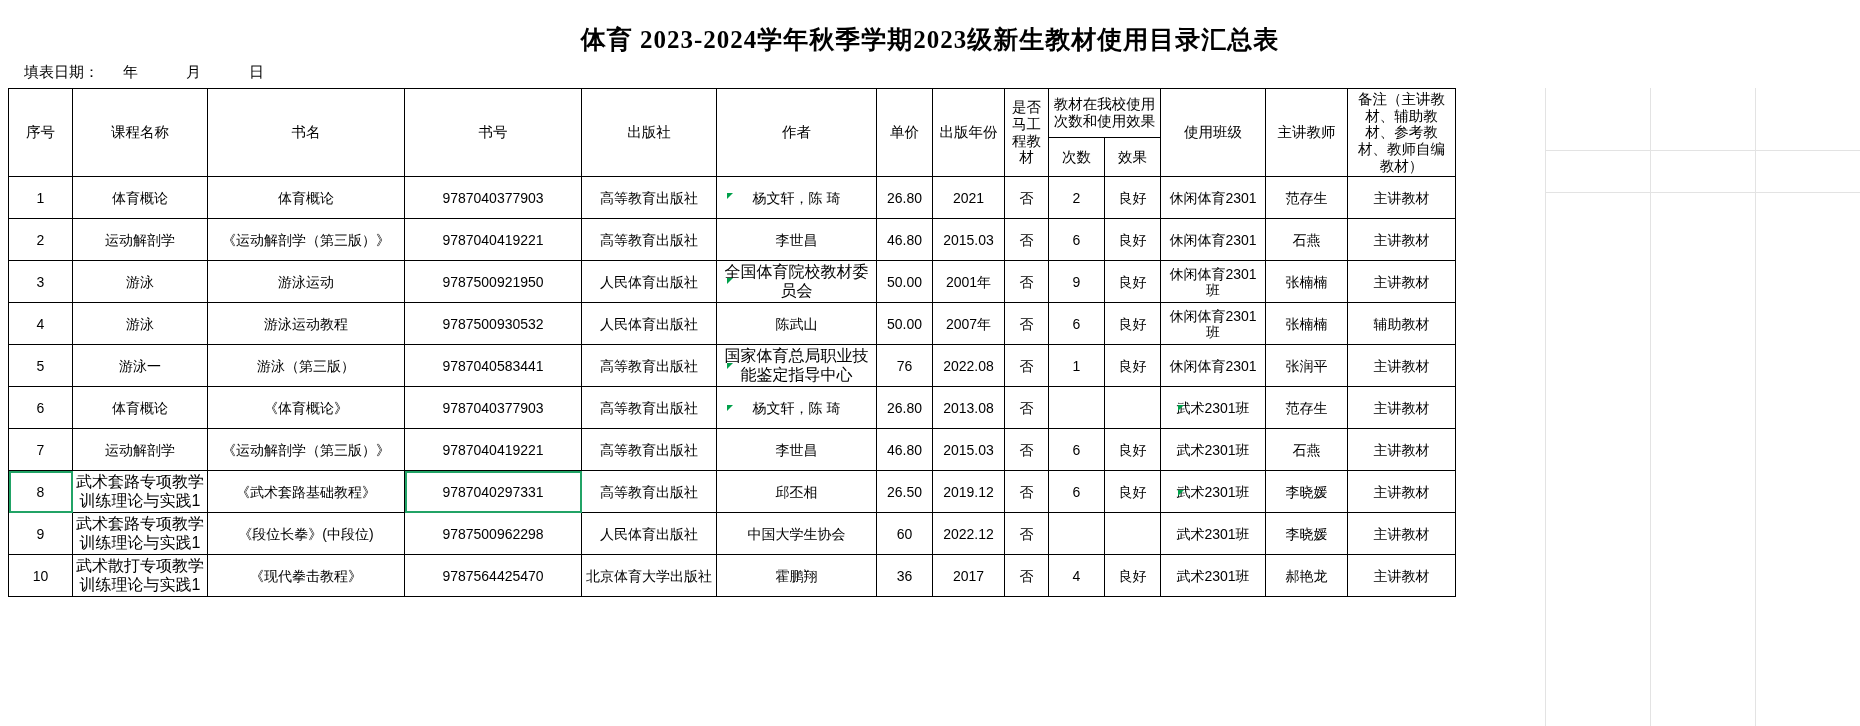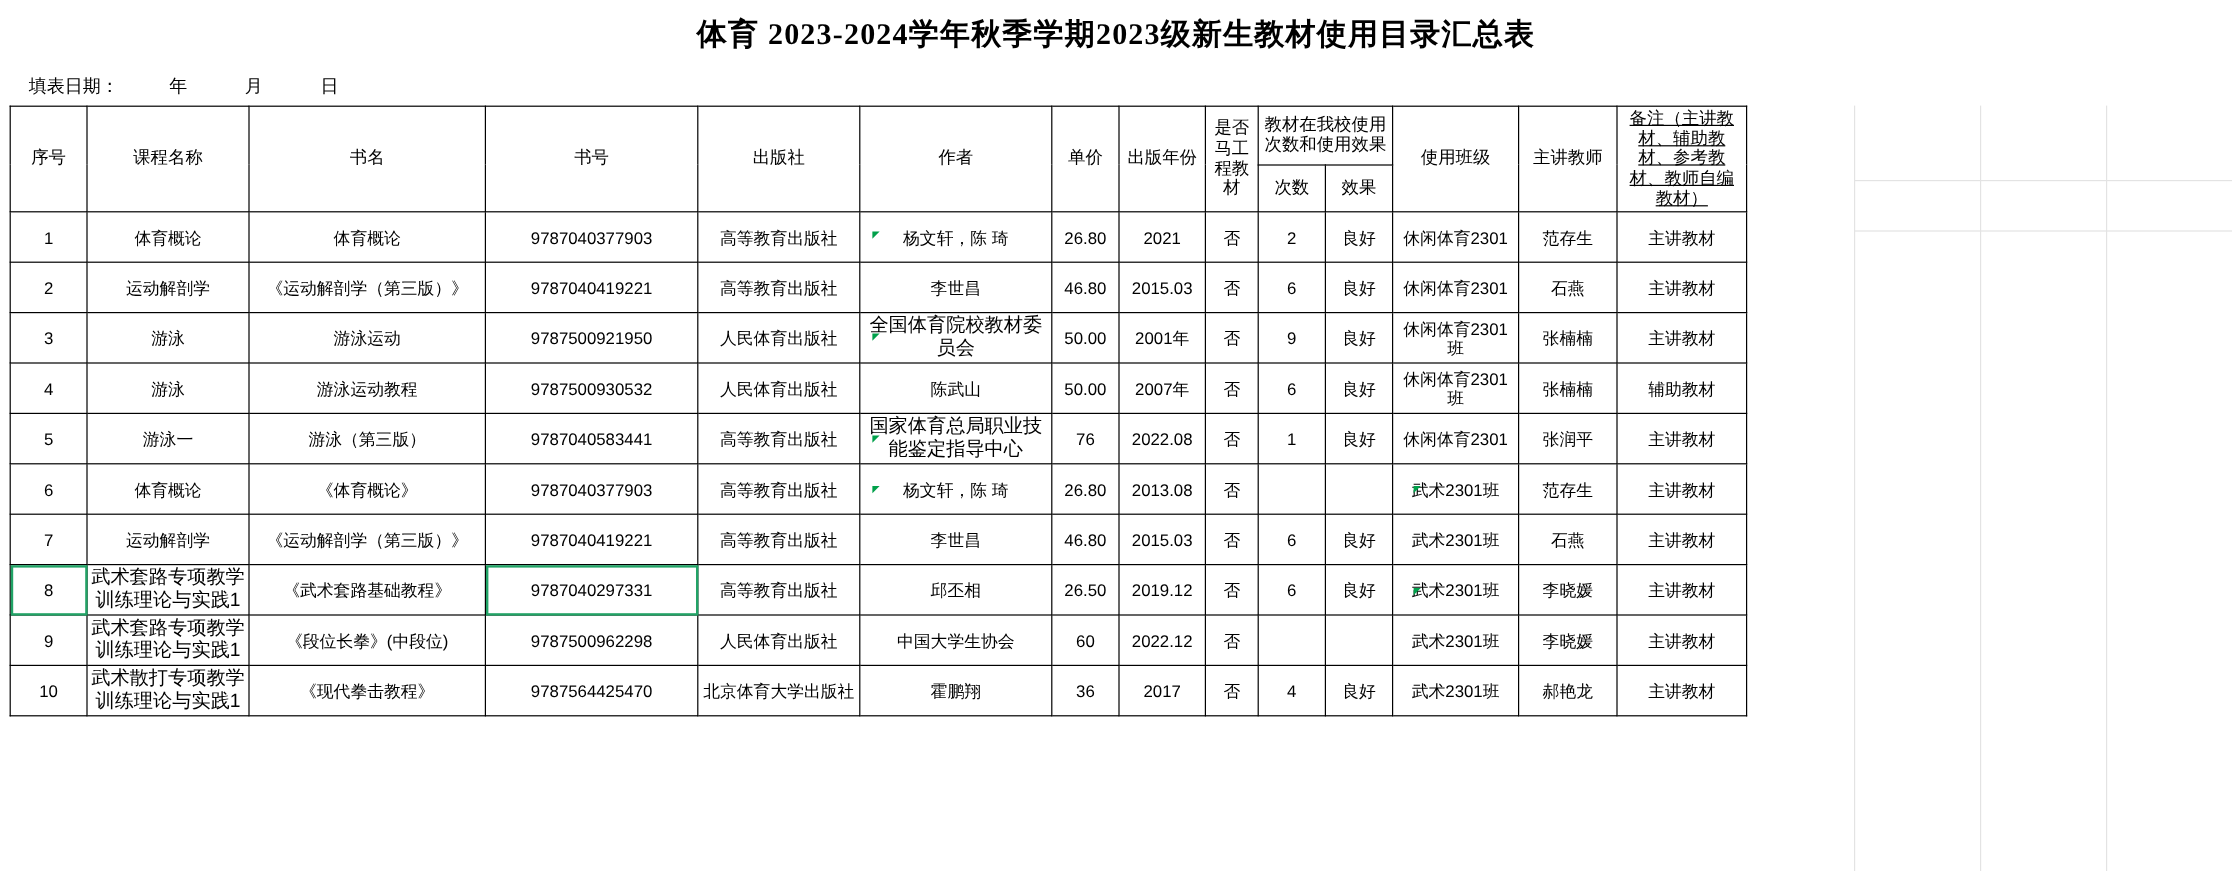--- a/index.html
+++ b/index.html
@@ -17,21 +17,21 @@
   .sheet {
     position: relative;
     width: 1860px;
     height: 726px;
     background: #ffffff;
   }
   
   .title-row {
     height: 56px;
     display: flex;
-    align-items: center;
+    align-items: flex-end;
     justify-content: center;
   }
   .title-row .title {
     font-size: 25px;
     font-weight: bold;
     letter-spacing: 1px;
     font-family: "Liberation Serif", serif;
   }
   
   .subheader {
@@ -42,21 +42,21 @@
     padding-left: 24px;
     box-sizing: border-box;
   }
   .subheader .org {
     width: 760px;
   }
   .subheader .datefill {
     display: flex;
     align-items: center;
   }
-  .subheader .datefill .lbl { margin-right: 42px; text-align: center; }
+  .subheader .datefill .lbl { margin-right: 24px; text-align: center; }
   .subheader .datefill .y { margin-right: 48px; }
   .subheader .datefill .m { margin-right: 48px; }
   .subheader .datefill .d { margin-right: 0; }
 
   
   table.grid {
     border-collapse: collapse;
     table-layout: fixed;
     margin-left: 8px;
     font-size: 14px;
@@ -75,21 +75,21 @@
     font-size: 14.5px;
   }
   .hdr-cell { font-size: 14.5px; }
   .small-v { font-size: 16px; letter-spacing: 0px; }
   .vert-tight {
     font-size: 13.5px;
     line-height: 1.05;
     word-break: break-all;
   }
   .rowcell { height: 42px; }
-  .note-cell { font-size: 13px; line-height: 1.2; text-decoration: underline; }
+  .note-cell { font-size: 13px; line-height: 1.2; }
   .isbn { font-family: "Liberation Sans", sans-serif; }
   
   .selected {
     outline: 2px solid #21a366;
     outline-offset: -2px;
     margin-left: 26px;
   }
   .row-selected-left {
     outline: 2px solid #21a366;
     outline-offset: -2px;

